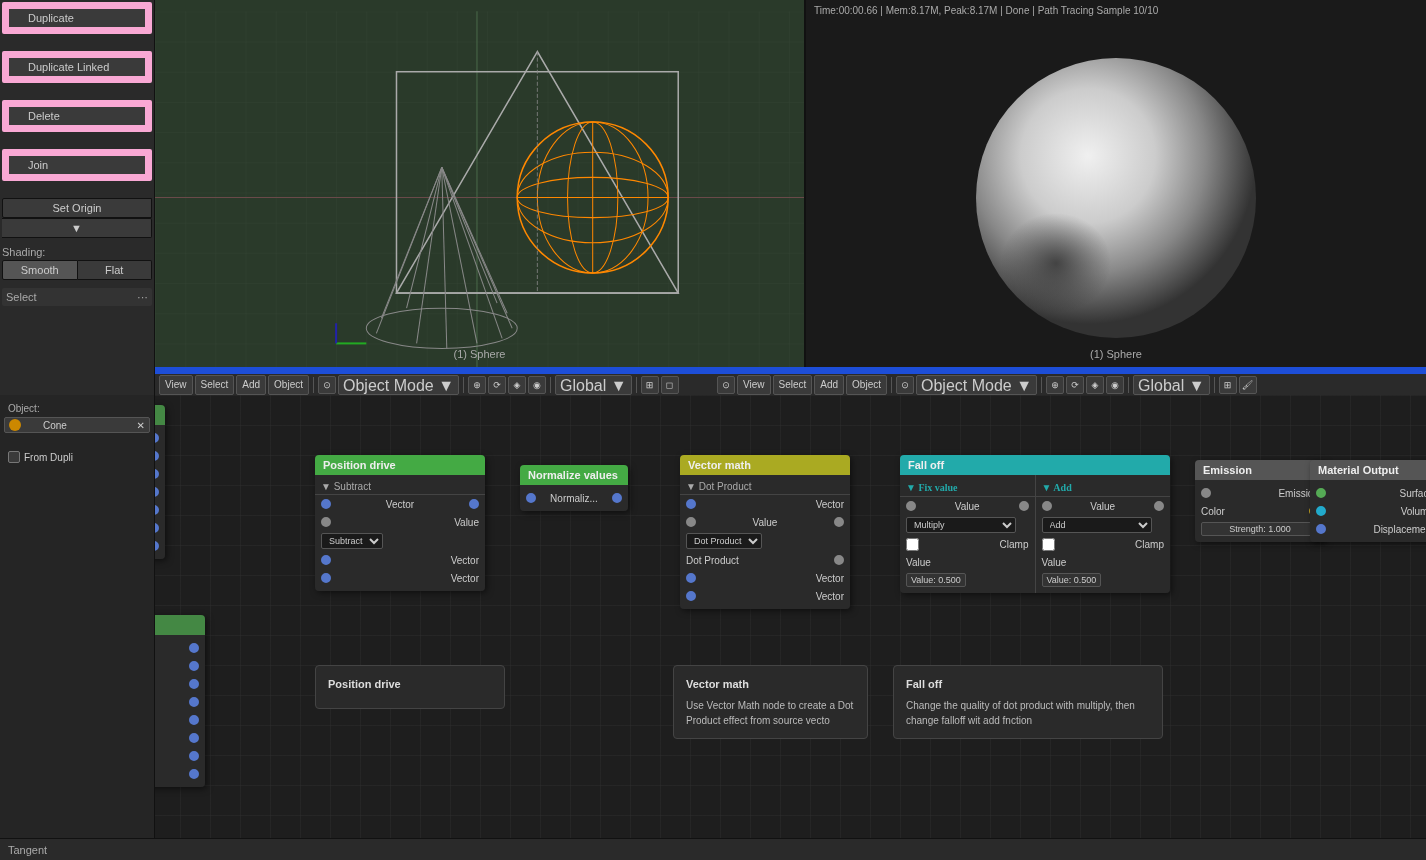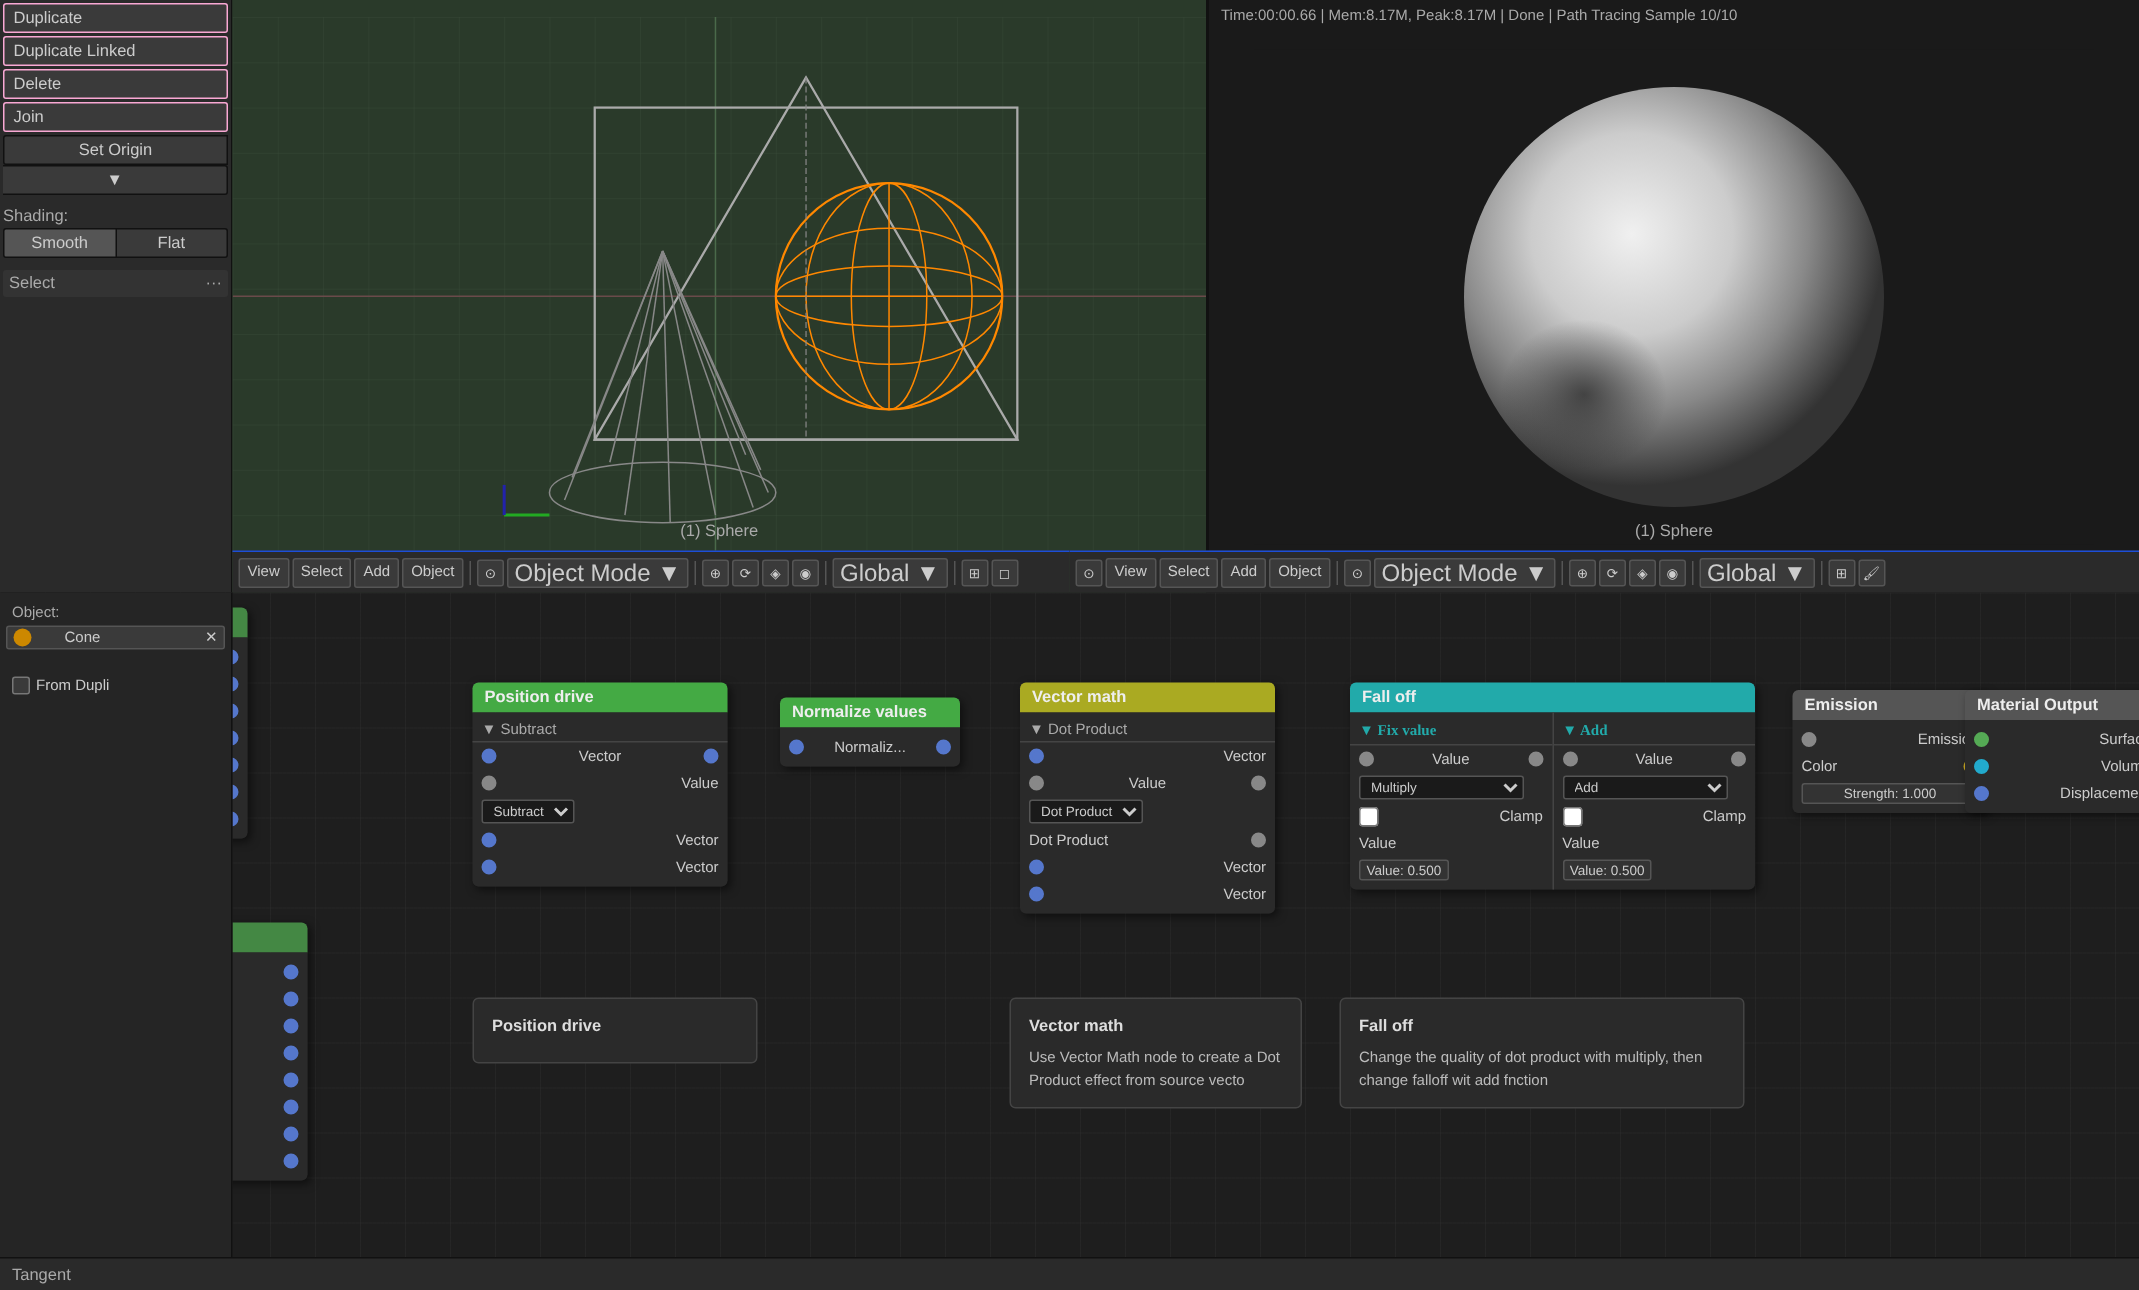--- a/index.html
+++ b/index.html
@@ -27,24 +27,24 @@
       width: 155px;
       background: #2a2a2a;
       border-right: 1px solid #111;
       display: flex;
       flex-direction: column;
       padding: 2px;
       flex-shrink: 0;
     }
     .panel-btn {
       background: #3a3a3a;
-      border: 1px solid #f9a8d4;
-      color: #ccc;
-      padding: 3px 6px;
-      margin-bottom: 2px;
+      border: 7px solid #f9a8d4;
+      color: #ccc;
+      padding: 3px 19px;
+      margin-bottom: 17px;
       cursor: pointer;
       font-size: 11px;
       text-align: left;
       border-radius: 2px;
     }
 
     .set-origin-row {
       display: flex;
       margin-bottom: 2px;
       flex-direction: column;
@@ -174,21 +174,21 @@
       justify-content: center;
       background: #1a1a1a;
     }
 
     
     #toolbar-left, #toolbar-right {
       position: absolute;
       bottom: 0;
       height: 28px;
       background: #2a2a2a;
-      border-top: 1px solid #1d4ed8;
+      border-top: 7px solid #1d4ed8;
       display: flex;
       align-items: center;
       padding: 0 4px;
       gap: 2px;
       font-size: 10px;
       color: #ccc;
       z-index: 10;
     }
     #toolbar-left { left: 155px; right: 50%; }
     #toolbar-right { left: 50%; right: 0; }
@@ -339,21 +339,21 @@
       left: 315px;
       top: 60px;
       width: 170px;
     }
     #node-pos-drive .node-header { background: #44aa44; }
 
     
     #node-normalize {
       left: 520px;
       top: 70px;
-      width: 120px;
+      width: 108px;
     }
     #node-normalize .node-header { background: #44aa44; }
 
     
     #node-vec-math {
       left: 680px;
       top: 60px;
       width: 170px;
     }
     #node-vec-math .node-header { background: #aaaa22; }

